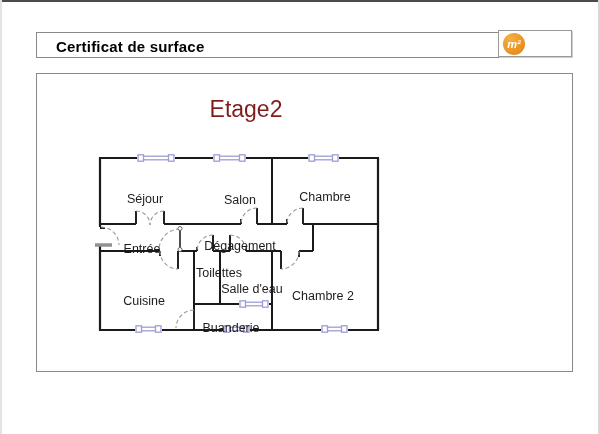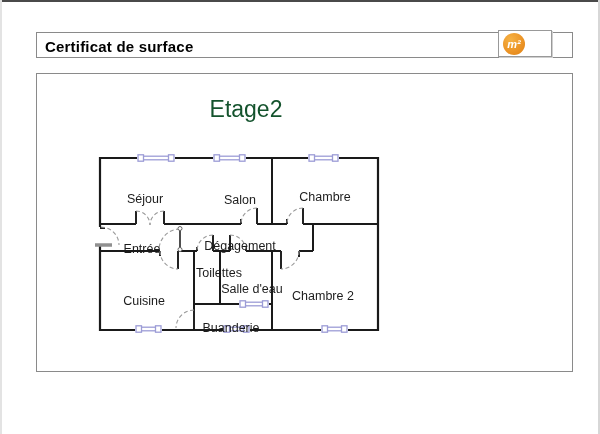--- a/index.html
+++ b/index.html
@@ -8,46 +8,46 @@
     width:600px; height:434px; position:relative; overflow:hidden;
     font-family:"Liberation Sans","DejaVu Sans",sans-serif;
   }
   .topbar { position:absolute; left:0; top:0; width:600px; height:2px; background:#4a4a4a; }
   .edge-l { position:absolute; left:0; top:0; width:2px; height:434px; background:#e3e3e3; }
   .edge-r { position:absolute; right:0; top:0; width:2px; height:434px; background:#d7d7d7; }
 
   .header-box {
     position:absolute; left:36px; top:32px; width:537px; height:26px;
     border:1px solid #8a8a8a; background:#fff;
-    display:flex; align-items:baseline; padding-left:8px;
+    display:flex; align-items:baseline; padding-left:19px;
   }
   .header-title { font-size:15px; font-weight:bold; color:#000; letter-spacing:0.2px; position:relative; top:5px; }
   .header-number { font-size:11px; color:#1a1a1a; margin-left:9px; position:relative; top:5px; }
 
   .logo-box {
-    position:absolute; left:498px; top:30px; width:54px; height:27px;
+    position:absolute; left:498px; top:30px; width:74px; height:27px;
     border:1px solid #999; background:#fff; box-shadow:1px 1px 0 #cfcfcf;
     display:flex; align-items:center;
   }
   .logo-circle {
     position:absolute; left:4px; top:2px; width:22px; height:22px; border-radius:50%;
     background:radial-gradient(circle at 35% 30%, #f5b143 0%, #ec9527 55%, #df7f12 100%);
     color:#fff; font-size:11px; font-style:italic; font-weight:bold;
     display:flex; align-items:center; justify-content:center;
   }
   .logo-text { position:absolute; left:28px; top:1px; width:44px; text-align:center;
     font-size:10.5px; font-weight:bold; color:#1f3a6e; line-height:12px; }
 
   .plan-box {
     position:absolute; left:36px; top:73px; width:537px; height:299px;
     border:1px solid #8a8a8a; background:#fff;
   }
   .plan-title {
     position:absolute; left:246px; top:109px; transform:translate(-50%,-50%);
-    font-size:23px; color:#14532d; font-weight:400; white-space:nowrap;
+    font-size:23px; color:#7f1d1d; font-weight:400; white-space:nowrap;
   }
   .plan-svg { position:absolute; left:0; top:0; width:600px; height:434px; }
 
   .room-label {
     position:absolute; transform:translate(-50%,-50%);
     font-size:12.5px; color:#1c1c1c; white-space:nowrap;margin-top:12px;
   }
 </style>
 </head>
 <body>

